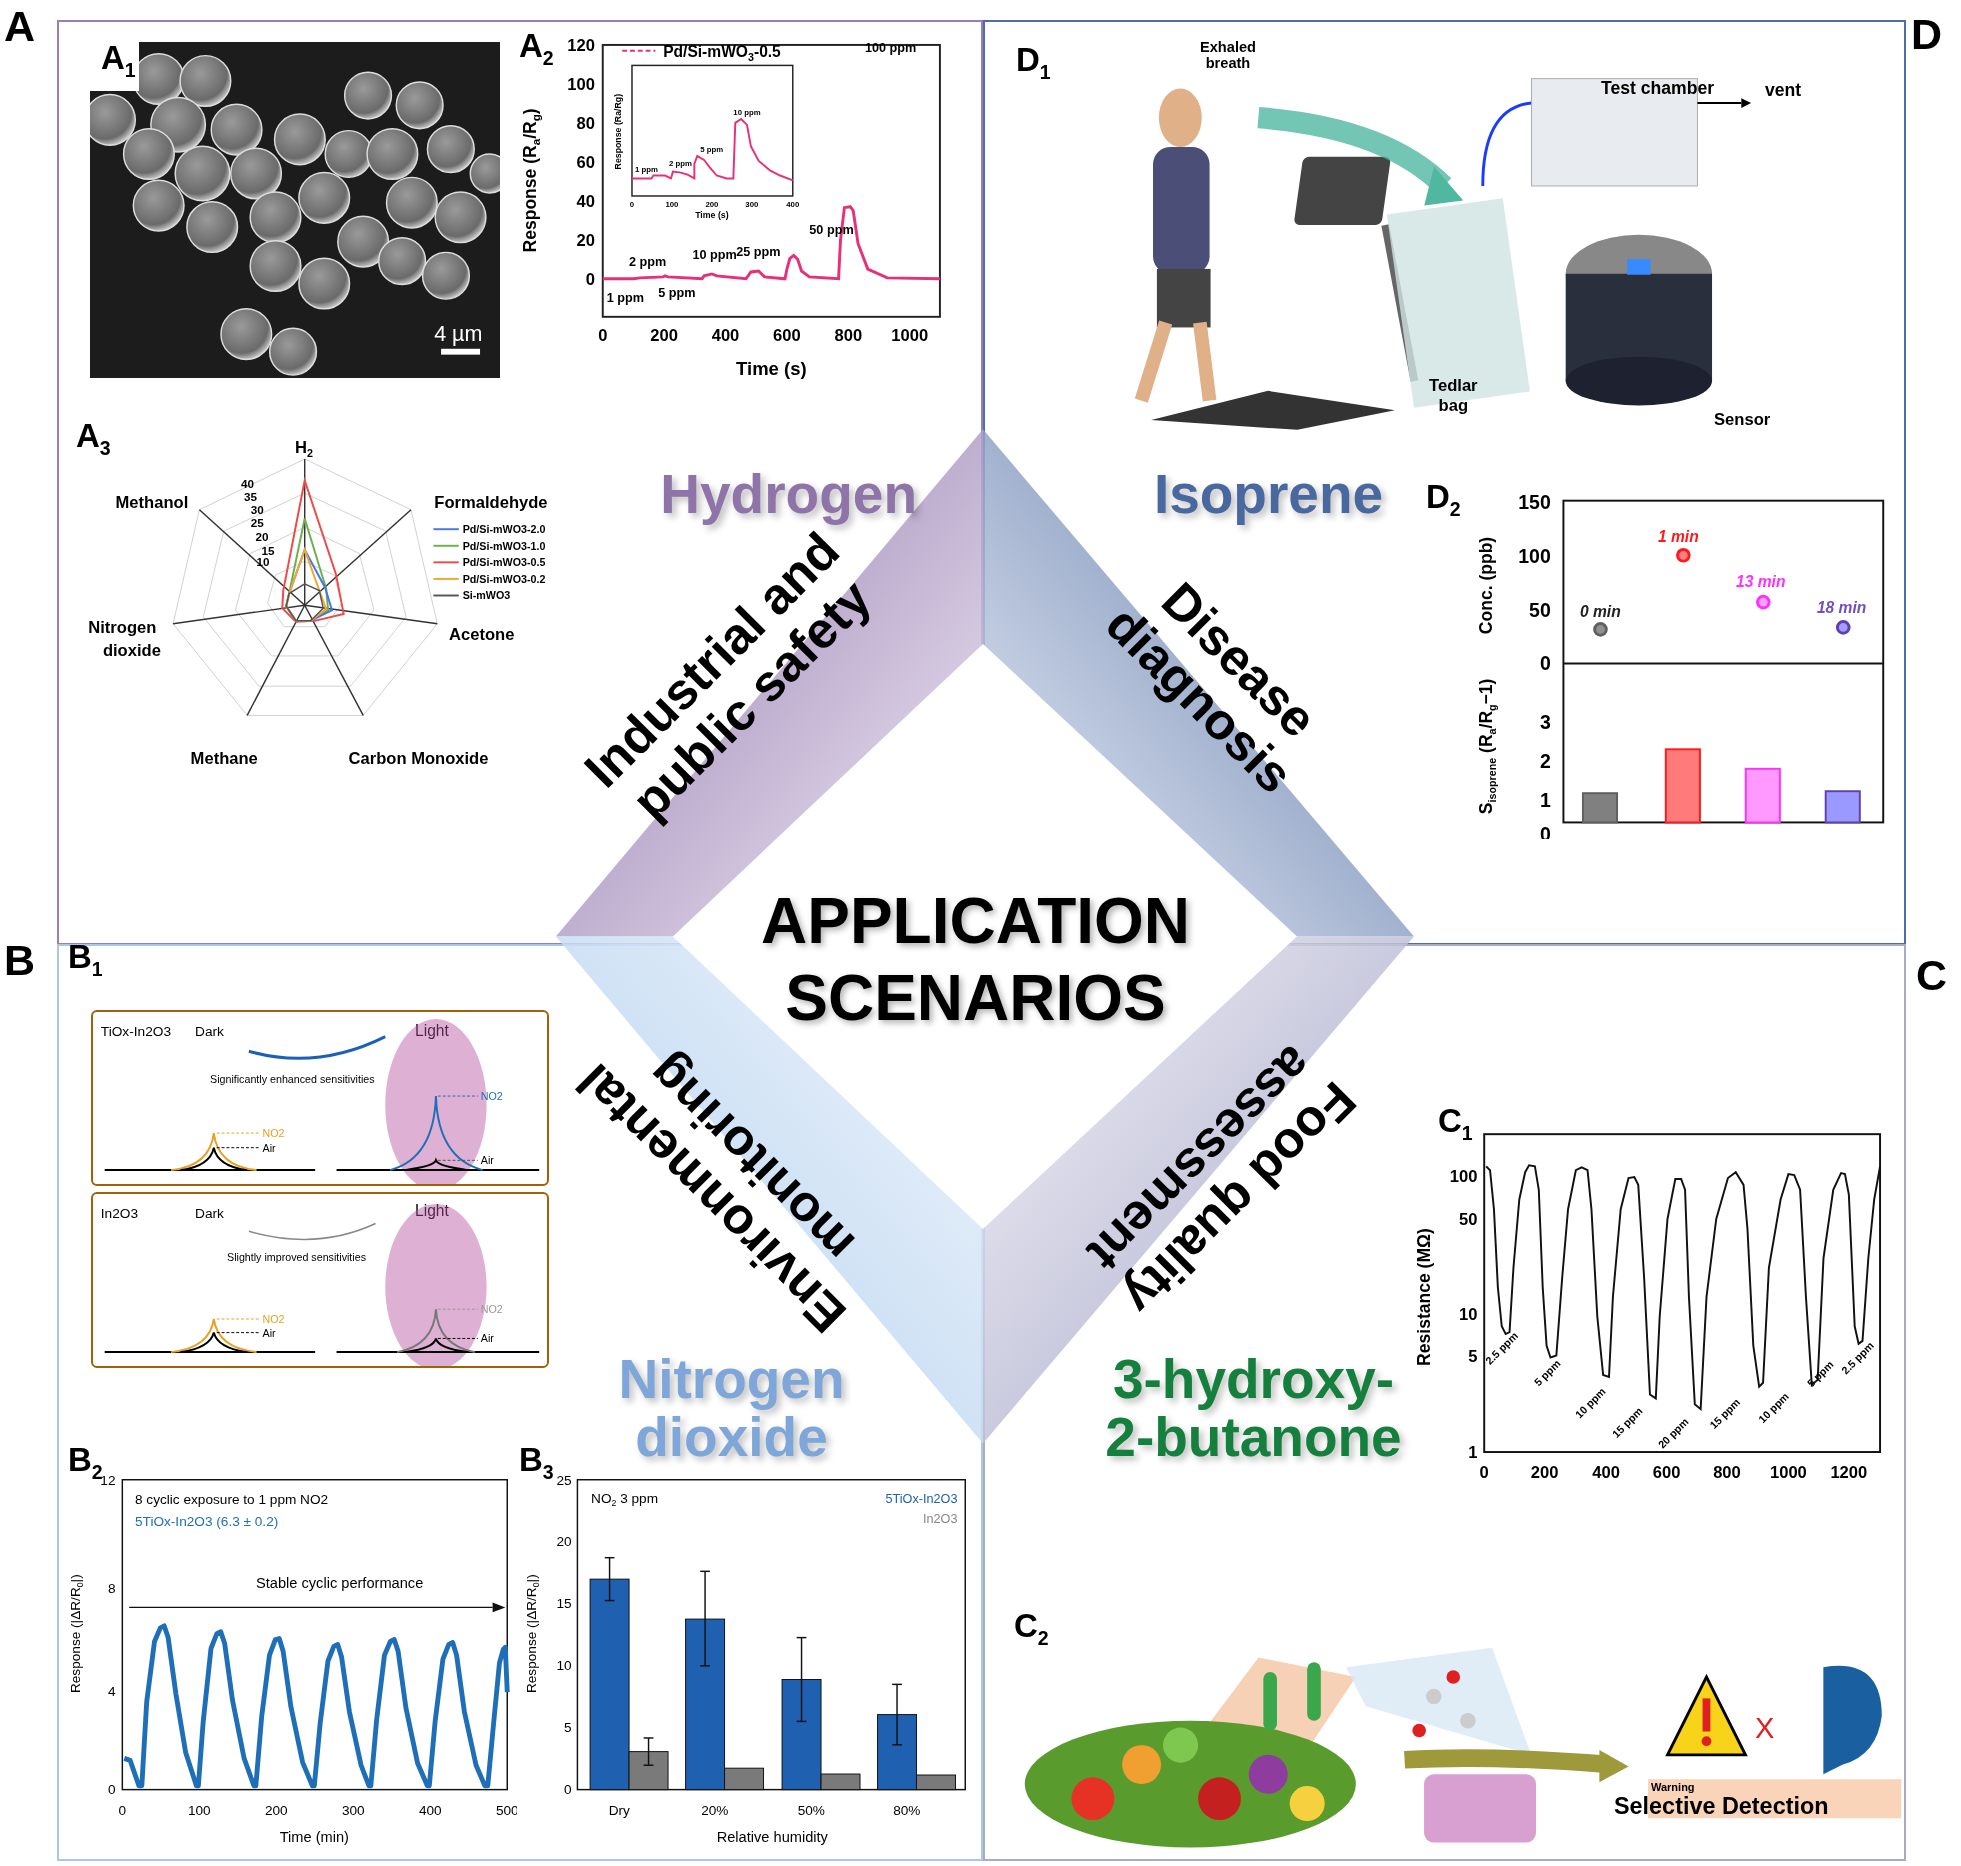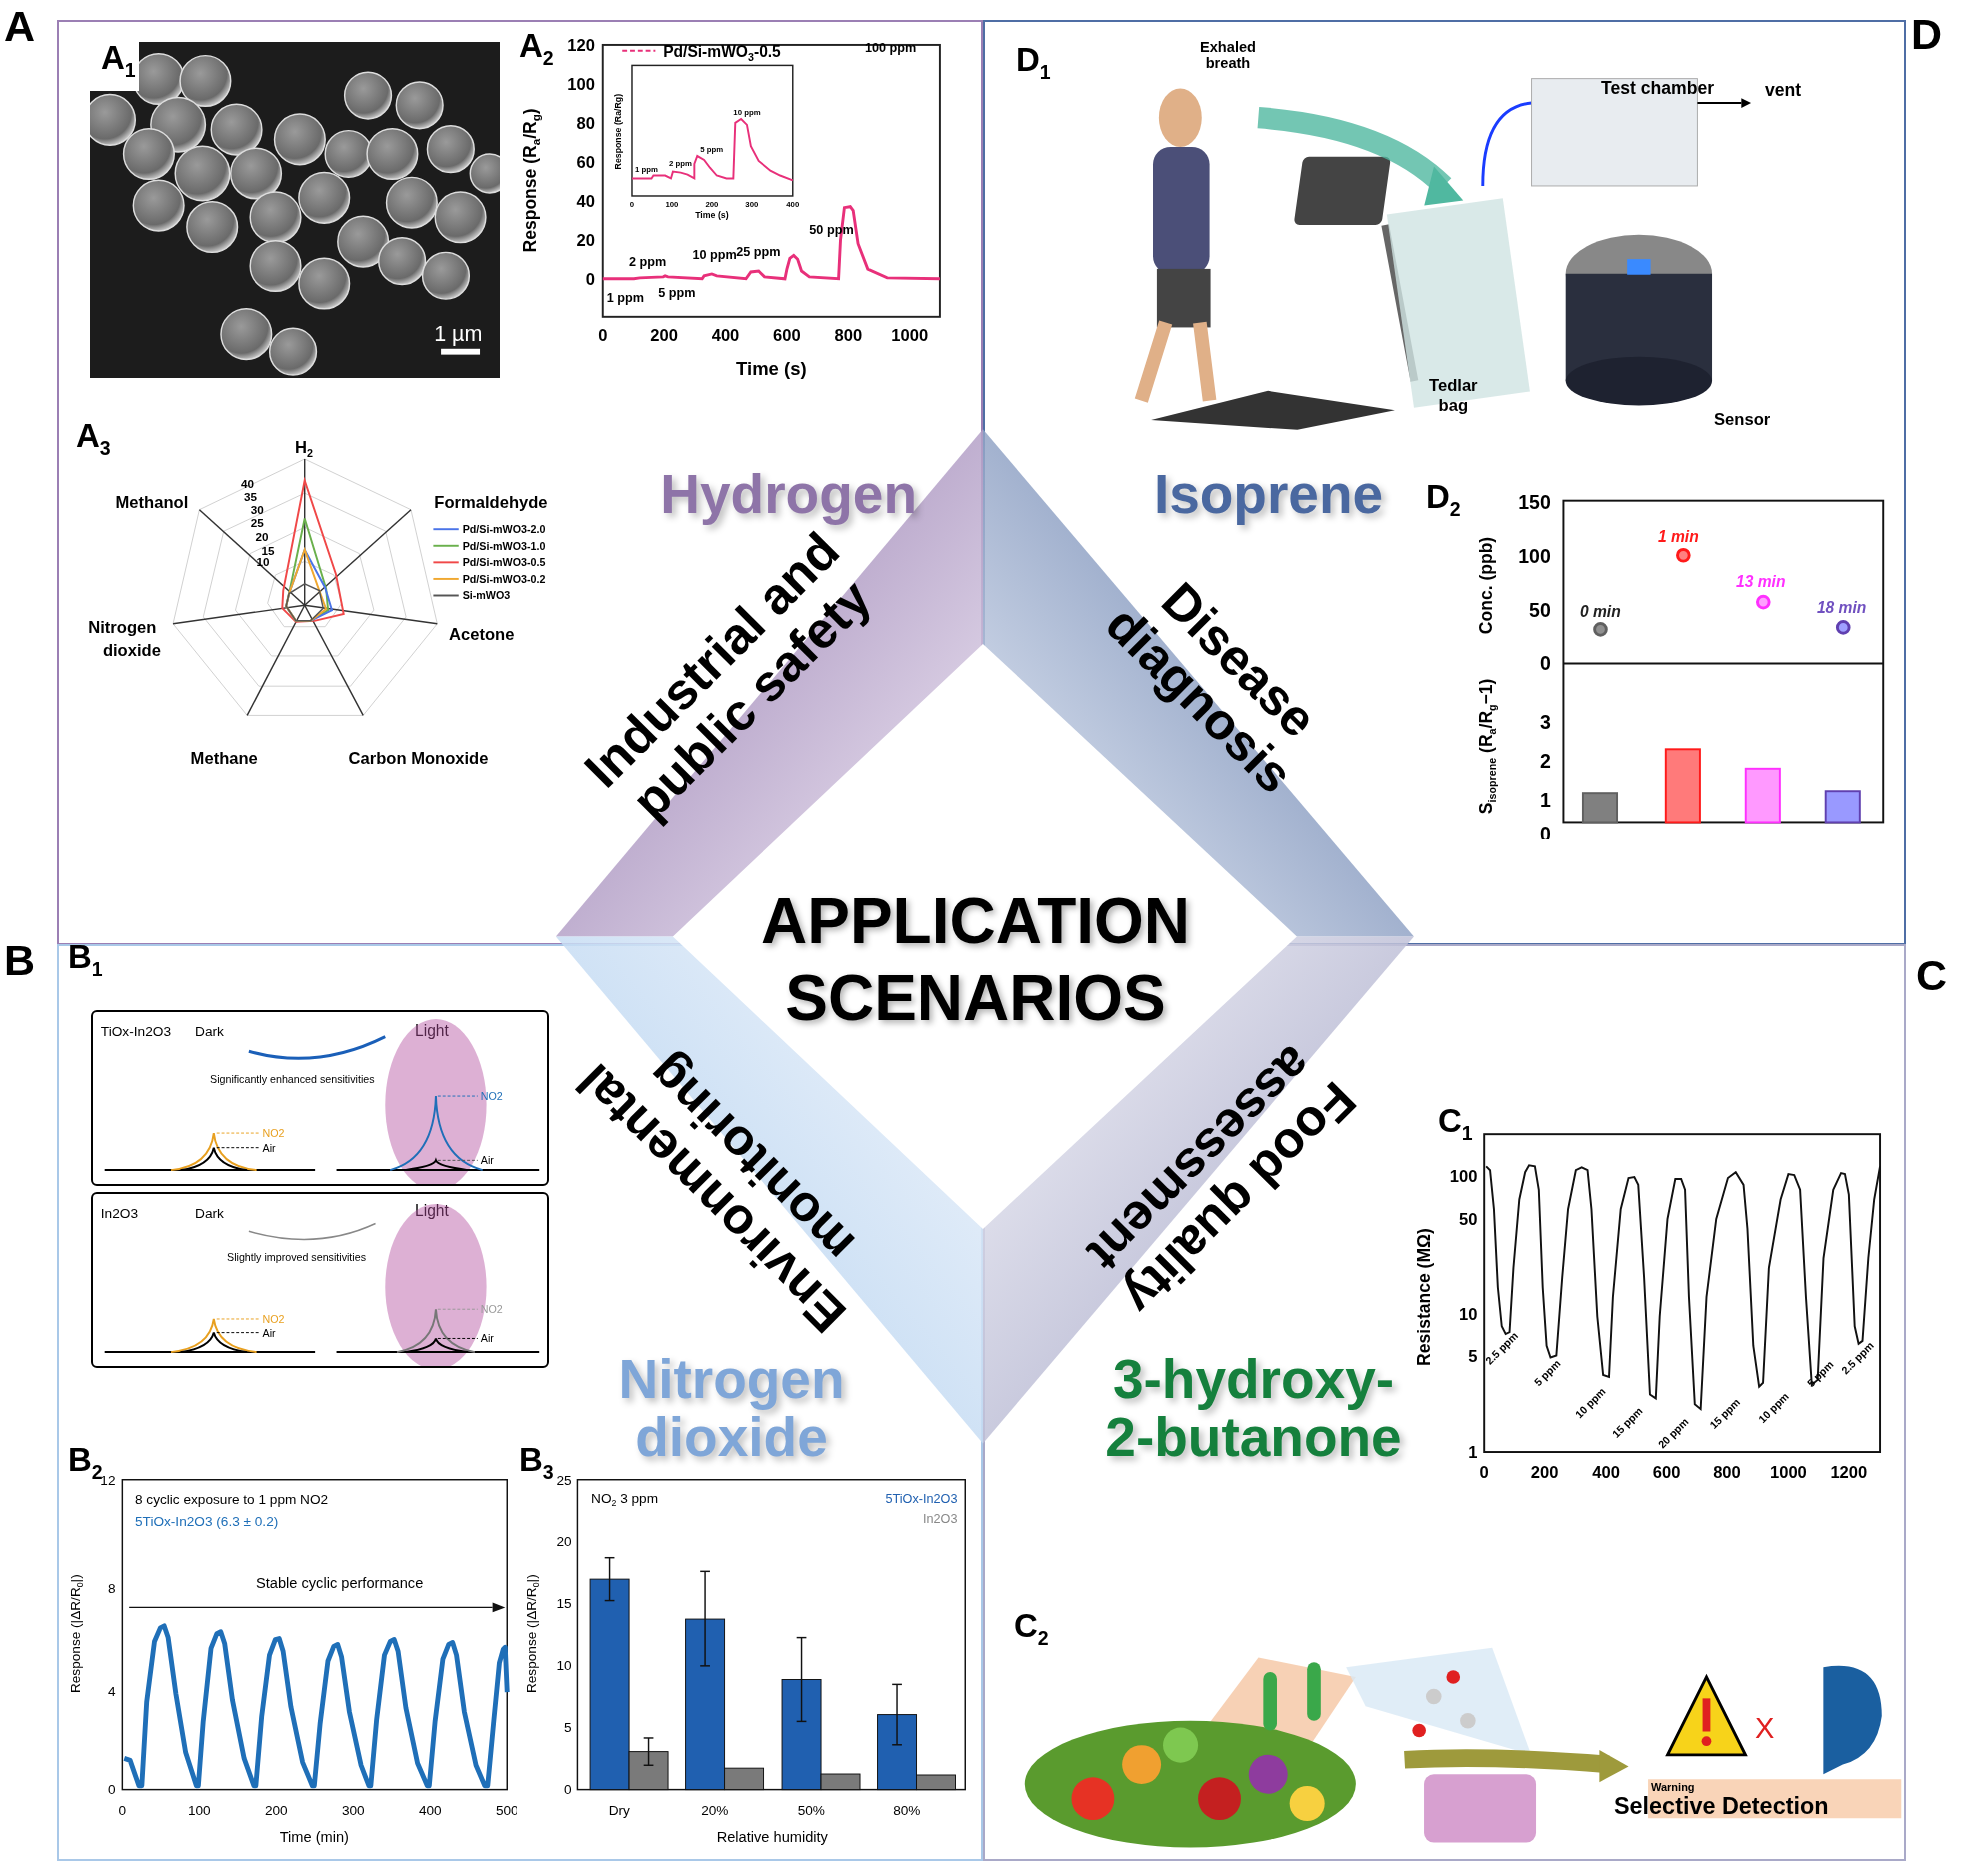--- a/index.html
+++ b/index.html
@@ -7,21 +7,21 @@
   .abs { position:absolute; }
   .sec-letter { position:absolute; font-weight:bold; font-size:43px; }
   .sub-letter { position:absolute; font-weight:bold; font-size:33px; }
   .sub-letter sub { font-size:19.5px; }
   .quad-border { position:absolute; box-sizing:border-box; }
   svg text { font-family:"Liberation Sans", sans-serif; }
   .gas-label { position:absolute; font-weight:bold; font-size:55px; text-align:center; text-shadow:3.9px 3.9px 7.8px rgba(0,0,0,0.25); line-height:1.05; }
   .app-label { position:absolute; font-weight:bold; font-size:51px; text-align:center; line-height:1.1; white-space:nowrap; }
   .center-title { position:absolute; left:683px; top:883px; width:585px; text-align:center; font-weight:bold; font-size:64px; line-height:1.2; text-shadow:2.9px 2.9px 5.9px rgba(0,0,0,0.3); }
   .sem { position:absolute; left:90px; top:42px; width:410px; height:336px; background:#1c1c1c; overflow:hidden; }
-  .panel-box { position:absolute; border:2px solid #000000; border-radius:5.9px; background:#fff; box-sizing:border-box; }
+  .panel-box { position:absolute; border:2px solid #a16207; border-radius:5.9px; background:#fff; box-sizing:border-box; }
   .small { font-size:13.7px; }
 </style>
 </head>
 <body>
 
 <div class="sec-letter" style="left:3.9px;top:2px;">A</div>
 <div class="sec-letter" style="left:1911px;top:9.8px;">D</div>
 <div class="sec-letter" style="left:3.9px;top:936px;">B</div>
 <div class="sec-letter" style="left:1916px;top:951px;">C</div>
 
@@ -123,21 +123,21 @@
       <circle cx="190" cy="230" r="26"></circle>
         <circle cx="240" cy="248" r="26"></circle>
         <circle cx="320" cy="225" r="24"></circle>
       <circle cx="365" cy="240" r="24"></circle>
         <circle cx="160" cy="300" r="26"></circle>
         <circle cx="208" cy="318" r="24"></circle>
       <circle cx="410" cy="135" r="20"></circle>
     </g>
     <rect x="360" y="315" width="40" height="6" fill="#fff"></rect>
   </svg>
-  <div class="abs" style="right:17.6px;bottom:31px;color:#fff;font-size:21.5px;">1 µm</div>
+  <div class="abs" style="right:17.6px;bottom:31px;color:#fff;font-size:21.5px;">4 µm</div>
   <div class="abs" style="left:0;top:0;width:49px;height:49px;background:#fff;"></div>
 </div>
 <div class="sub-letter" style="left:93px;top:39px;margin-left:8px;"><span>A</span><sub>1</sub></div>
 
 <div class="sub-letter" style="left:519px;top:27px;"><span>A</span><sub>2</sub></div>
 <svg class="abs" style="left:517px;top:39px;" width="458" height="351" viewBox="0 0 470 360">
   <rect x="88" y="6" width="346" height="279" fill="none" stroke="#222" stroke-width="2"></rect>
   <g font-size="17" font-weight="bold" text-anchor="end">
     <text x="80" y="252">0</text>
       <text x="80" y="212">20</text>

